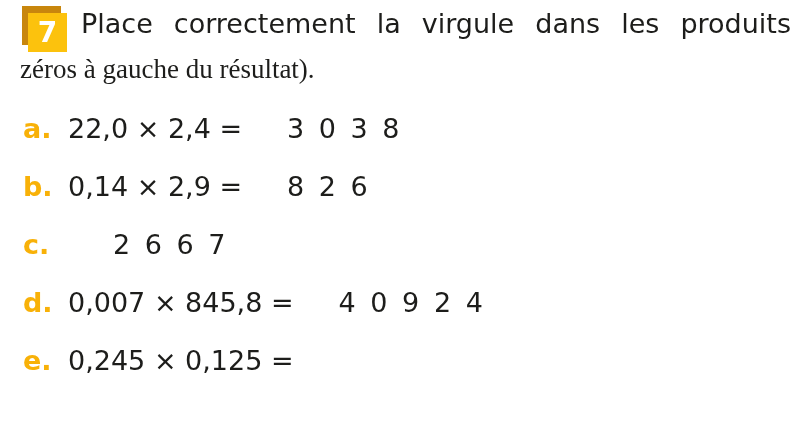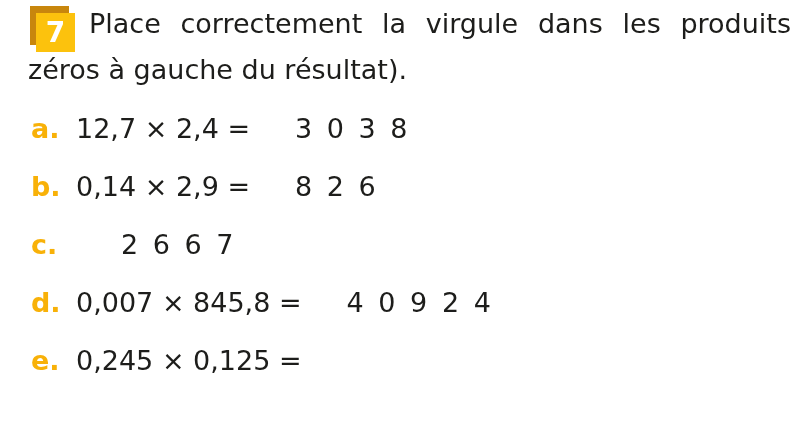--- a/index.html
+++ b/index.html
@@ -4,36 +4,37 @@
 <style>
   html, body { margin: 0; padding: 0; background: #ffffff; }
   .page {
     position: relative;
     width: 803px;
     height: 437px;
     background: #ffffff;
     font-family: "DejaVu Sans", "Liberation Sans", sans-serif;
     color: #1d1d1b;
     box-sizing: border-box;
-    padding: 6px 12px 0 28px;
+    padding: 6px 12px 0 20px;
     overflow: hidden;
     border-radius: 14px;
   }
   .intro {
     font-size: 27px;
     line-height: 35px;
     color: #1d1d1b;
   }
   .intro-line {
     text-align: justify;
     text-align-last: justify;
   }
   .intro-line.last {
     text-align: left;
     text-align-last: left;
+    font-family: Liberation Serif, serif;
   }
   .badge {
     display: inline-flex;
     align-items: center;
     justify-content: center;
     width: 39px;
     height: 39px;
     margin-left: 8px;
     margin-right: 14px;
     background: #fcc20d;
@@ -78,21 +79,21 @@
     <div class="intro-line">
       <span class="badge">7</span><span>Place correctement la virgule dans les produits</span>
     </div>
     <div class="intro-line last">zéros à gauche du résultat).</div>
   </div>
 
   <div class="items">
 
     <div class="item">
       <span class="item-label">a.</span>
-      <span class="item-expr">12,7 × 2,4 =</span>
+      <span class="item-expr">22,0 × 2,4 =</span>
       <span class="item-result">3 0 3 8</span>
     </div>
 
     <div class="item">
       <span class="item-label">b.</span>
       <span class="item-expr">0,14 × 2,9 =</span>
       <span class="item-result">8 2 6</span>
     </div>
 
     <div class="item">

